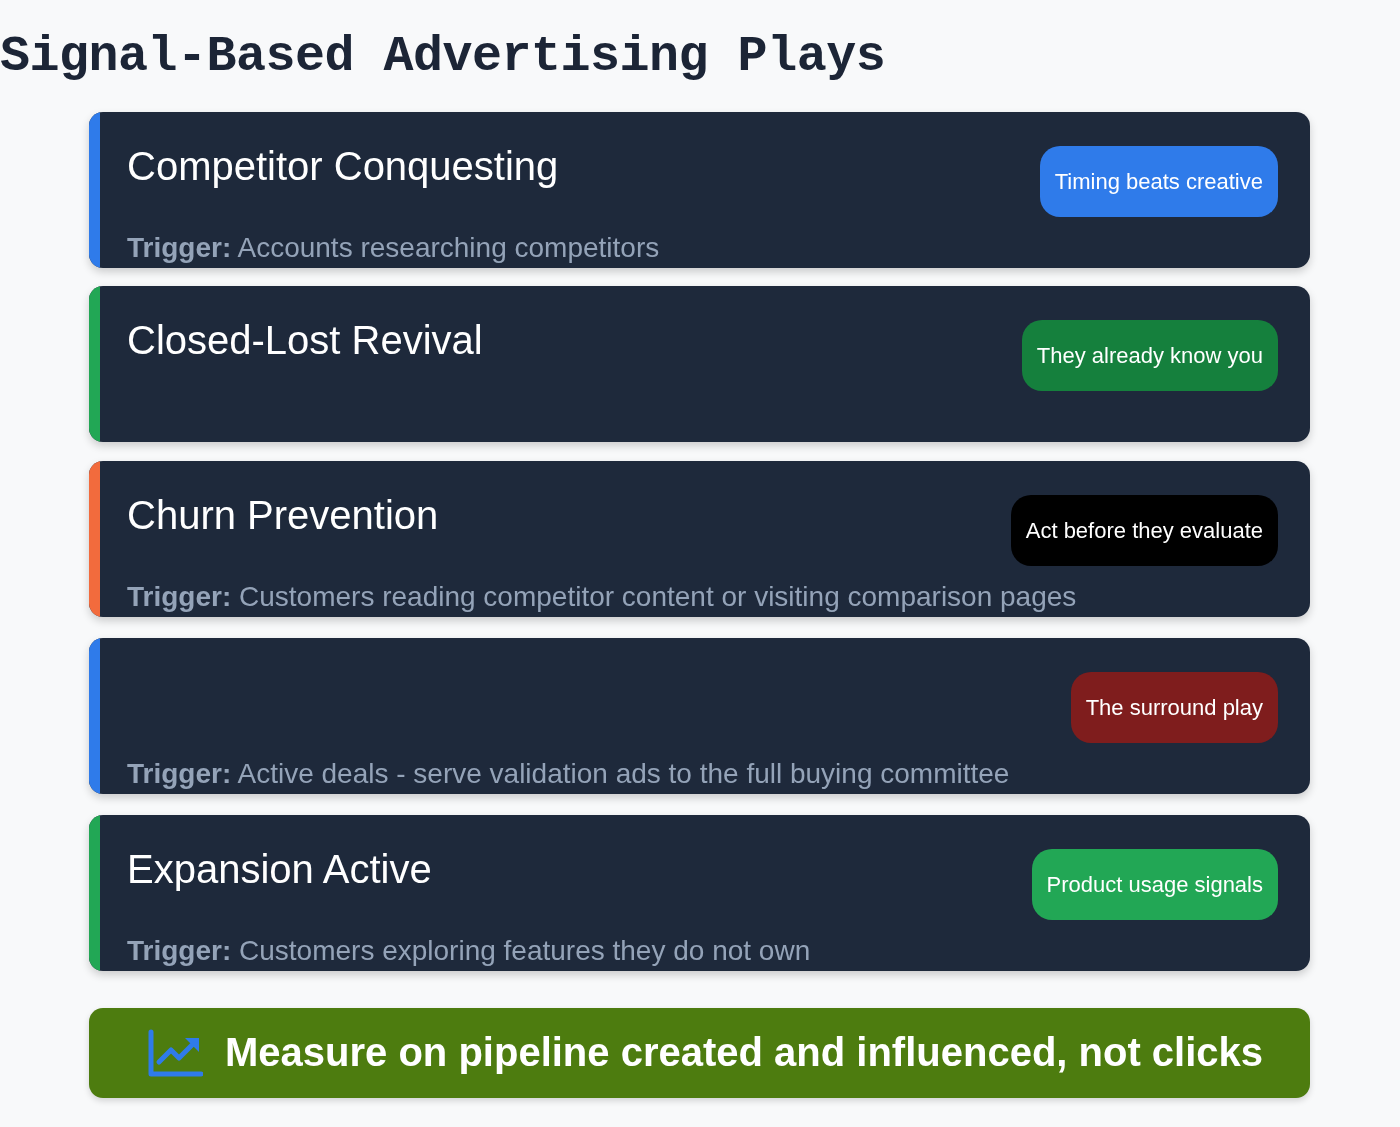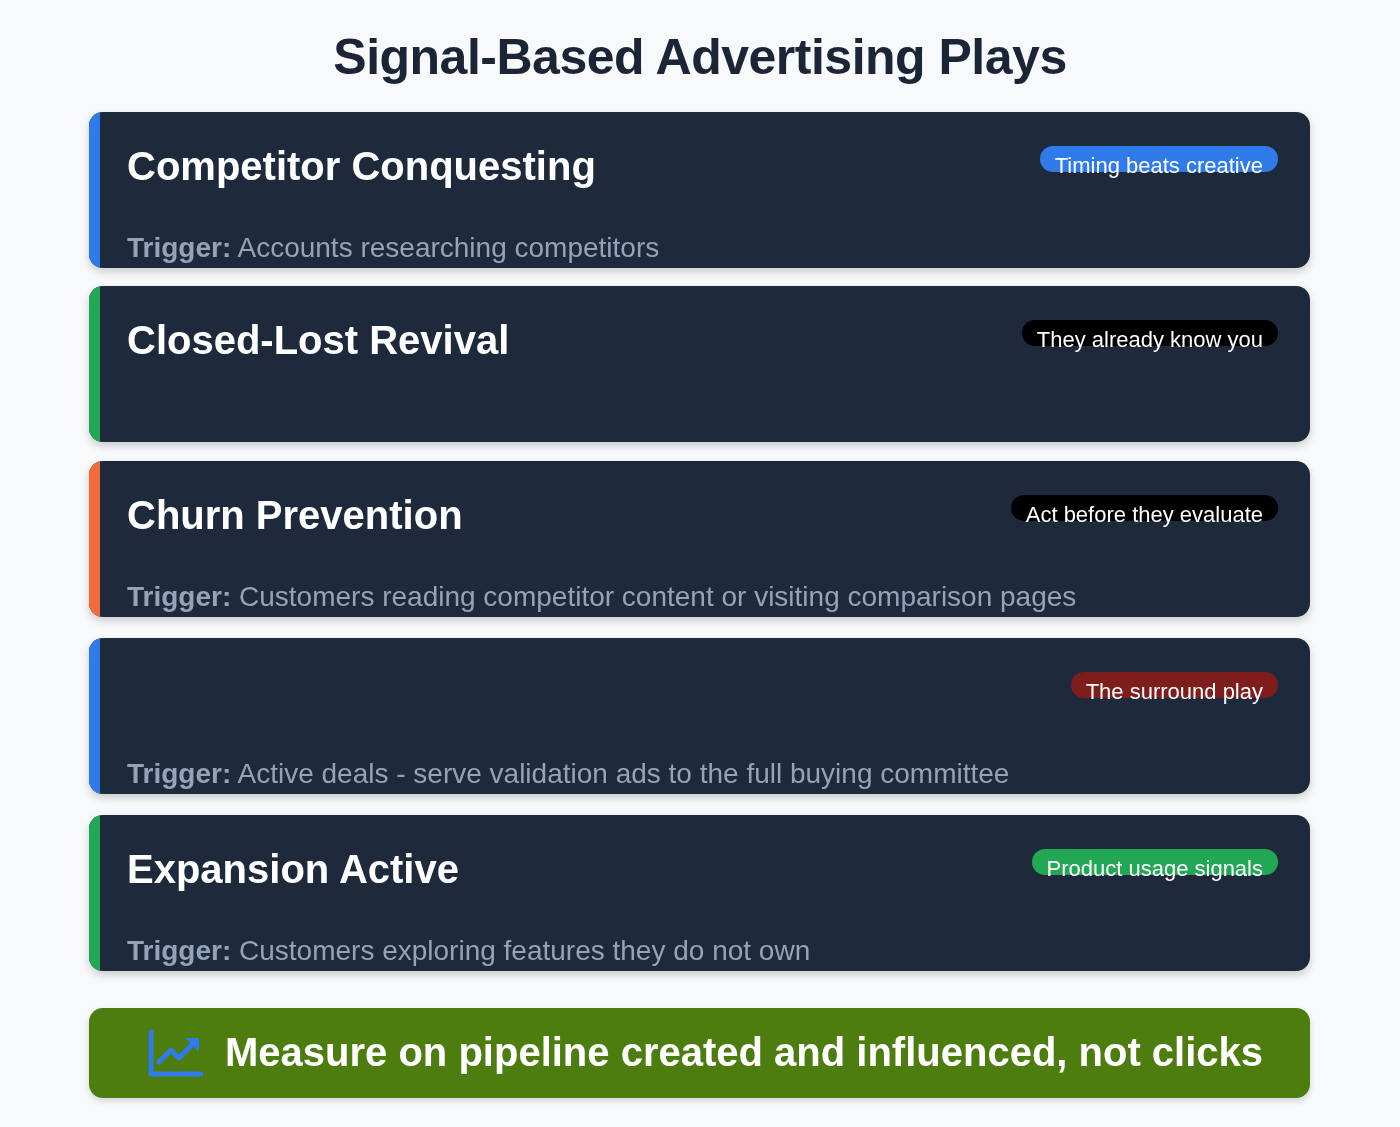--- a/index.html
+++ b/index.html
@@ -1,43 +1,43 @@
 <!DOCTYPE html>
 <html><head>
 <meta charset="utf-8">
 <style>
   html,body{margin:0;padding:0;}
   body{width:1400px;height:1127px;background:#f8f9fa;font-family:"Liberation Sans",sans-serif;position:relative;overflow:hidden;}
-  .title{position:absolute;left:0;width:1400px;top:28px;text-align:center;font-size:50px;font-weight:700;color:#1c2536;letter-spacing:-0.5px;}
+  .title{position:absolute;left:0;width:1400px;top:28px;font-size:50px;font-weight:700;color:#1c2536;letter-spacing:-0.5px;font-family:Liberation Mono, monospace;}
   .card{position:absolute;left:89px;width:1221px;height:156px;background:#1e293b;border-radius:14px;box-shadow:0 4px 8px rgba(0,0,0,0.18);overflow:hidden;}
   .accent{position:absolute;left:0;top:0;bottom:0;width:11px;}
-  .card-title{position:absolute;left:38px;top:32px;font-size:40px;font-weight:700;color:#ffffff;}
+  .card-title{position:absolute;left:38px;top:32px;font-size:40px;font-weight:400;color:#ffffff;}
   .card-trigger{position:absolute;left:38px;top:89px;font-size:28px;color:#94a3b8;margin-top:31px;}
   .card-trigger b{color:#94a3b8;font-weight:700;}
-  .badge{position:absolute;right:32px;top:34px;height:26px;border-radius:20px;padding:0 15px;font-size:22px;color:#fff;line-height:40px;white-space:nowrap;}
+  .badge{position:absolute;right:32px;top:34px;height:39px;border-radius:20px;padding:16px 15px;font-size:22px;color:#fff;line-height:40px;white-space:nowrap;}
   .footer{position:absolute;left:89px;top:1008px;width:1221px;height:90px;background:#4d7c0f;border-radius:14px;box-shadow:0 3px 6px rgba(0,0,0,0.15);}
   .footer-icon{position:absolute;left:58px;top:20px;}
   .footer-text{position:absolute;left:136px;top:22px;font-size:40px;font-weight:700;color:#fff;white-space:nowrap;}
 </style>
 </head>
 <body>
 
 <div class="title">Signal-Based Advertising Plays</div>
 
 <div class="card" style="top:112px">
   <div class="accent" style="background:#2f7bea"></div>
   <div class="card-title">Competitor Conquesting</div>
   <div class="card-trigger"><b>Trigger:</b> <span>Accounts researching competitors</span></div>
   <div class="badge" style="background:#2f7bea">Timing beats creative</div>
 </div>
 
 <div class="card" style="top:286px">
   <div class="accent" style="background:#22a755"></div>
   <div class="card-title">Closed-Lost Revival</div>
-  <div class="badge" style="background:#000000">They already know you</div>
+  <div class="badge" style="background:#15803d">They already know you</div>
 </div>
 
 <div class="card" style="top:461px">
   <div class="accent" style="background:#f26b3d"></div>
   <div class="card-title">Churn Prevention</div>
   <div class="card-trigger"><b>Trigger:</b> <span>Customers reading competitor content or visiting comparison pages</span></div>
   <div class="badge" style="background:#000000">Act before they evaluate</div>
 </div>
 
 <div class="card" style="top:638px">

